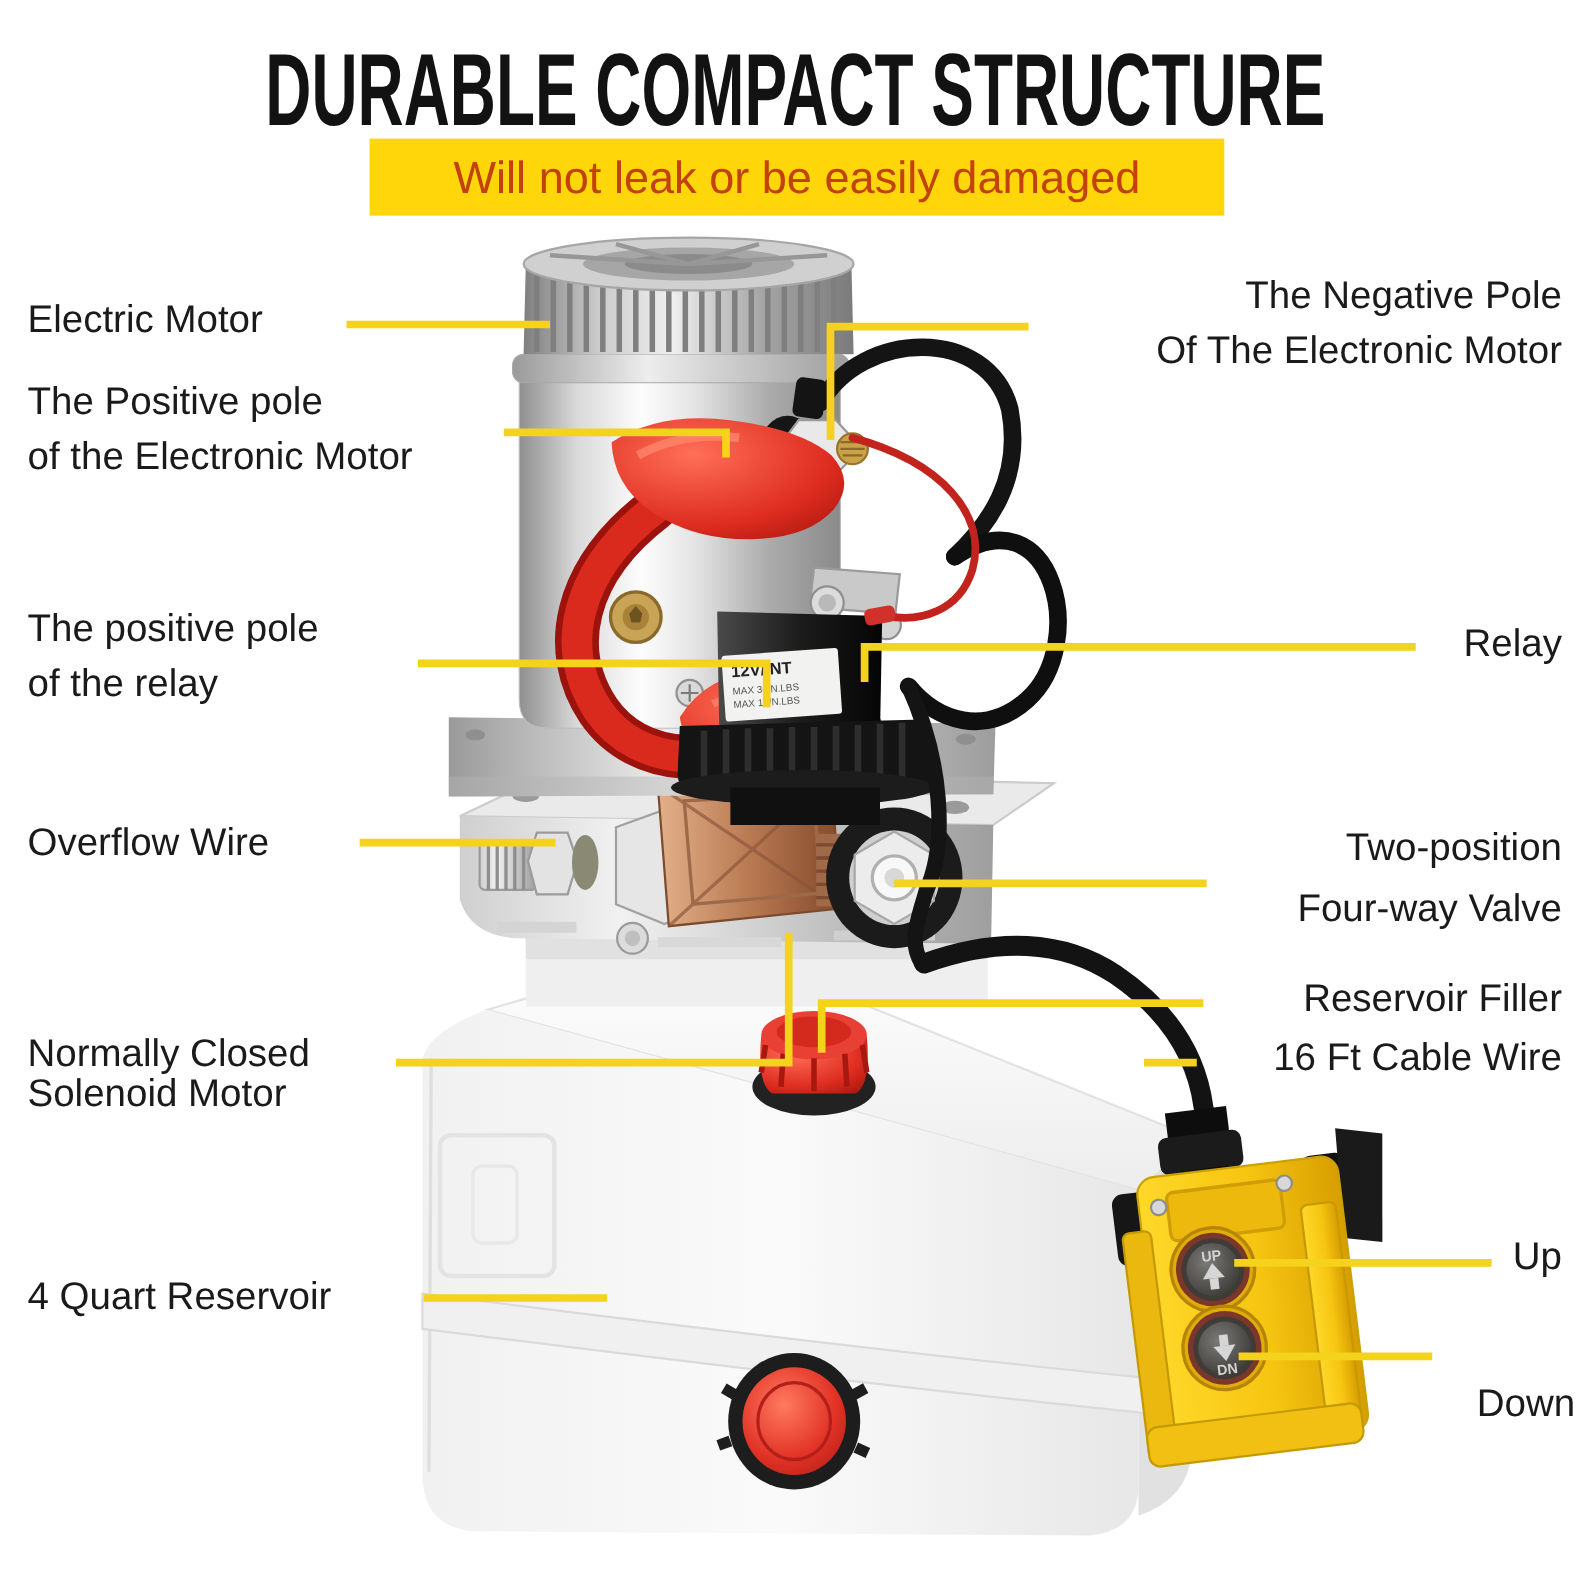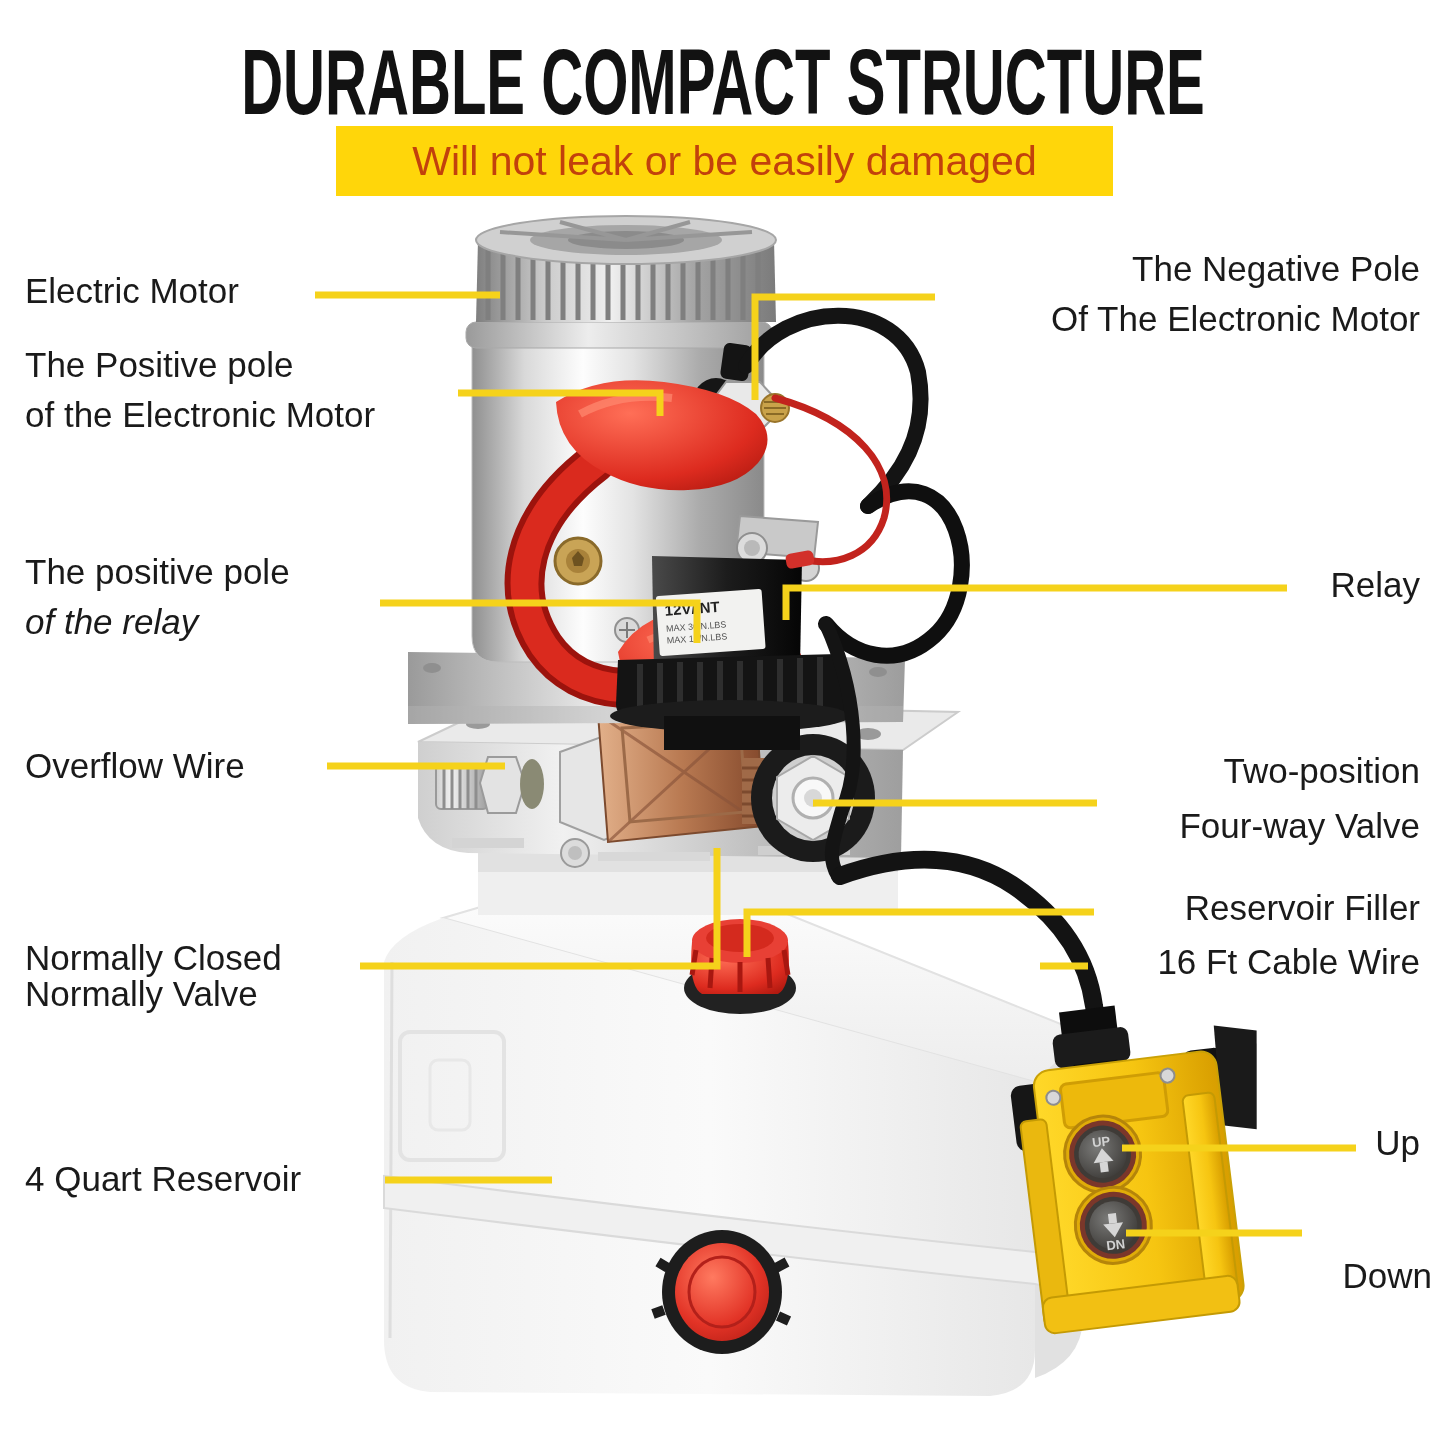--- a/index.html
+++ b/index.html
@@ -287,31 +287,31 @@
   <div class="banner">Will not leak or be easily damaged</div>
 
   <div class="lbl" style="left:25px;top:272px;">Electric Motor</div>
   <div class="lbl" style="left:25px;top:346px;">The Positive pole</div>
   <div class="lbl" style="left:25px;top:396px;">of the Electronic Motor</div>
 
   <div class="lbl r" style="right:25px;top:250px;">The Negative Pole</div>
   <div class="lbl r" style="right:25px;top:300px;">Of The Electronic Motor</div>
 
   <div class="lbl" style="left:25px;top:553px;">The positive pole</div>
-  <div class="lbl" style="left:25px;top:603px;font-style:italic;">of the relay</div>
+  <div class="lbl" style="left:25px;top:603px;">of the relay</div>
 
   <div class="lbl r" style="right:25px;top:566px;">Relay</div>
 
   <div class="lbl" style="left:25px;top:747px;">Overflow Wire</div>
 
   <div class="lbl r" style="right:25px;top:752px;">Two-position</div>
   <div class="lbl r" style="right:25px;top:807px;">Four-way Valve</div>
 
   <div class="lbl" style="left:25px;top:939px;">Normally Closed</div>
-  <div class="lbl" style="left:25px;top:975px;">Normally Valve</div>
+  <div class="lbl" style="left:25px;top:975px;">Solenoid Motor</div>
 
   <div class="lbl r" style="right:25px;top:889px;">Reservoir Filler</div>
   <div class="lbl r" style="right:25px;top:943px;">16 Ft Cable Wire</div>
 
   <div class="lbl" style="left:25px;top:1160px;">4 Quart Reservoir</div>
 
   <div class="lbl r" style="right:25px;top:1124px;">Up</div>
   <div class="lbl r" style="right:13px;top:1210px;margin-top:47px;">Down</div>
 </div>
 

